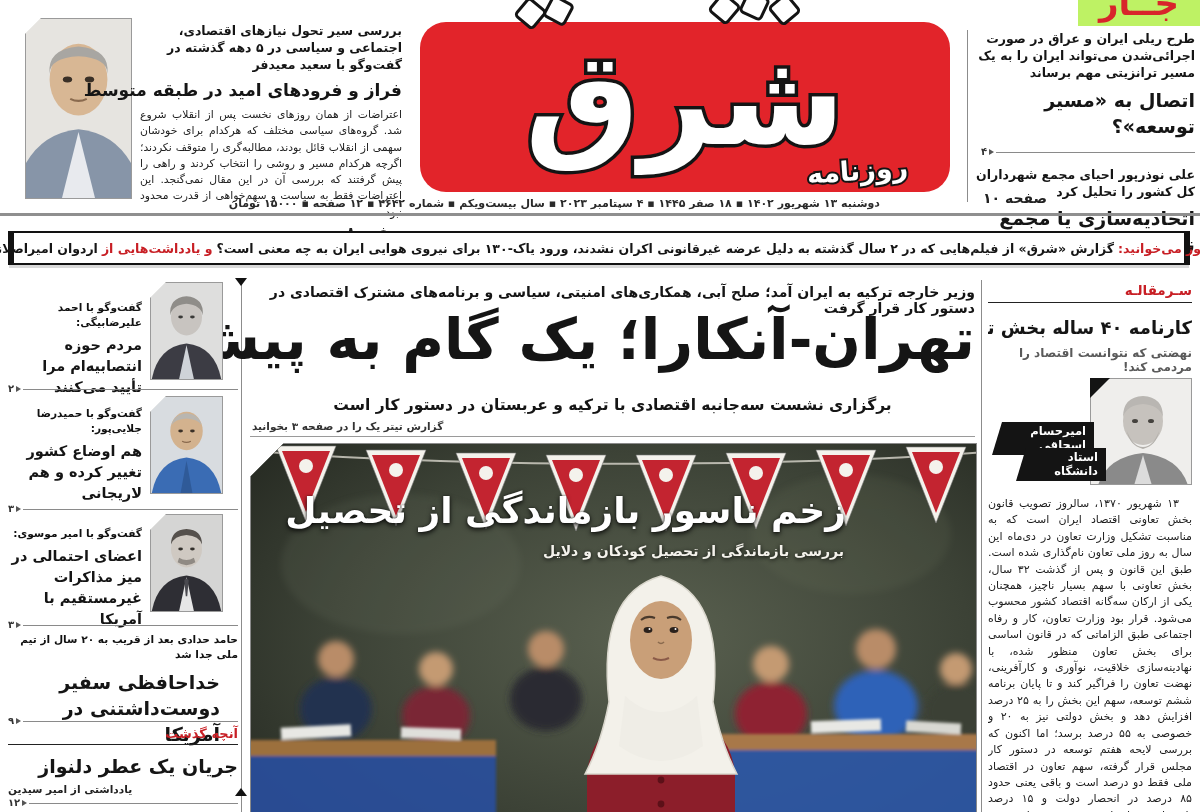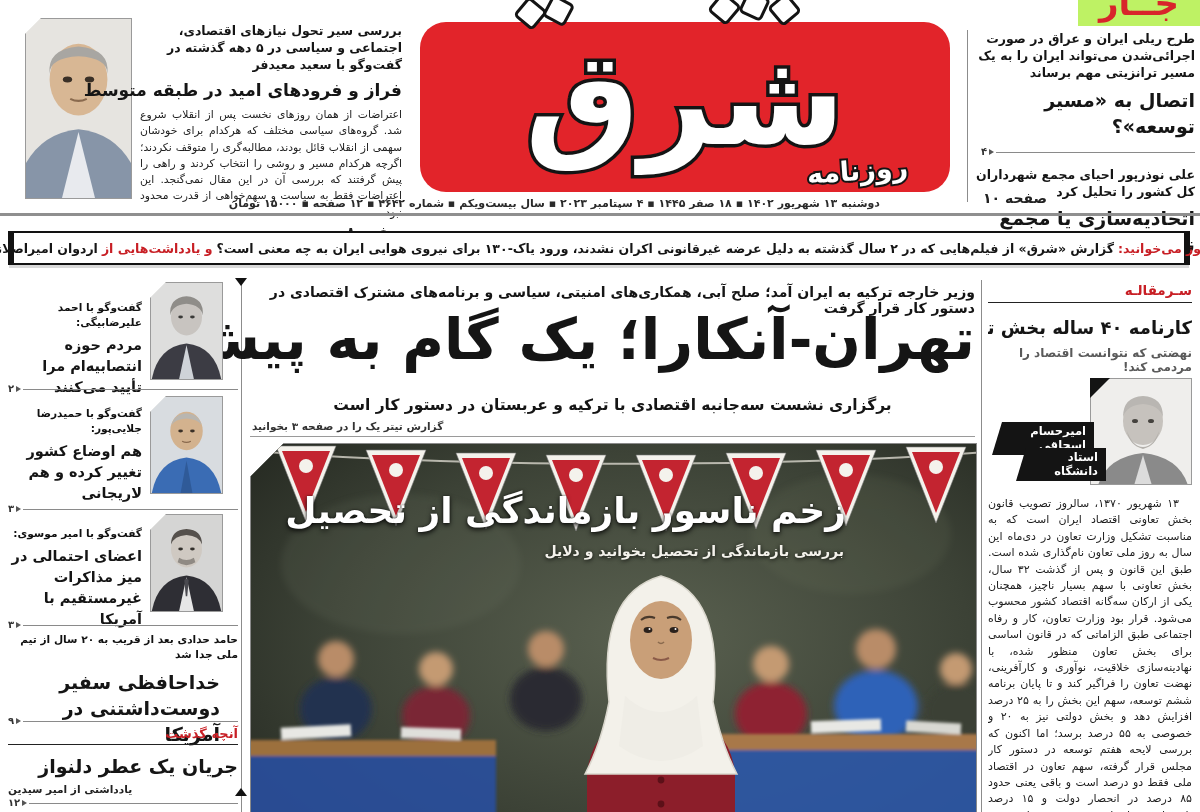--- a/index.html
+++ b/index.html
@@ -262,21 +262,21 @@
         <path d="M374,252 Q410,284 446,252 L452,302 Q410,332 368,302 Z" fill="#efede6"></path>
         <circle cx="410" cy="336" r="3.4" fill="#5c1018"></circle>
         <circle cx="410" cy="360" r="3.4" fill="#5c1018"></circle>
         <path d="M300,408 Q356,384 410,398 Q464,384 520,408 L520,430 L300,430 Z" fill="#e9e7df"></path>
         <path d="M410,398 L410,430" stroke="#b9b7ae" stroke-width="2"></path>
         <path d="M320,408 Q360,392 405,403 M500,408 Q460,392 415,403" stroke="#c9c7be" stroke-width="1.4" fill="none"></path>
       </g>
     </svg>
     <div class="ph-title abs" style="right:130px;top:46px;">زخم ناسور بازماندگی از تحصیل</div>
     <div class="ph-sub abs" style="right:132px;top:96px;">
-      <div>بررسی بازماندگی از تحصیل بخوانید و دلایل</div>
+      <div>بررسی بازماندگی از تحصیل کودکان و دلایل</div>
     </div>
   </div>
 
   <div class="abs" style="left:8px;top:282px;width:230px;height:530px;">
 
     <div class="abs photo-frame" style="left:142px;top:0;width:71px;height:96px;">
       <svg width="71" height="96" viewBox="0 0 100 130" preserveAspectRatio="xMidYMin slice">
         <rect width="100" height="130" fill="#dededd"></rect>
         <ellipse cx="50" cy="46" rx="21" ry="25" fill="#c8c4c0"></ellipse>
         <path d="M28,44 Q26,20 50,18 Q74,20 72,44 Q70,30 50,28 Q30,30 28,44Z" fill="#8f8d89"></path>

